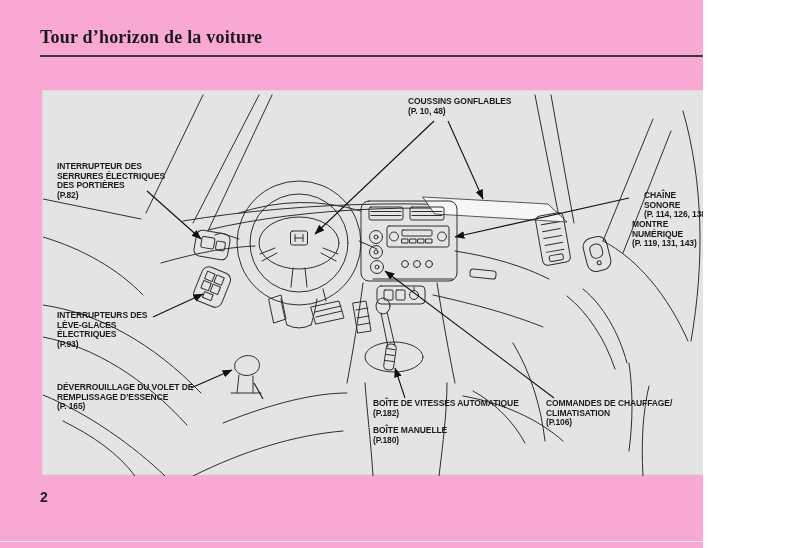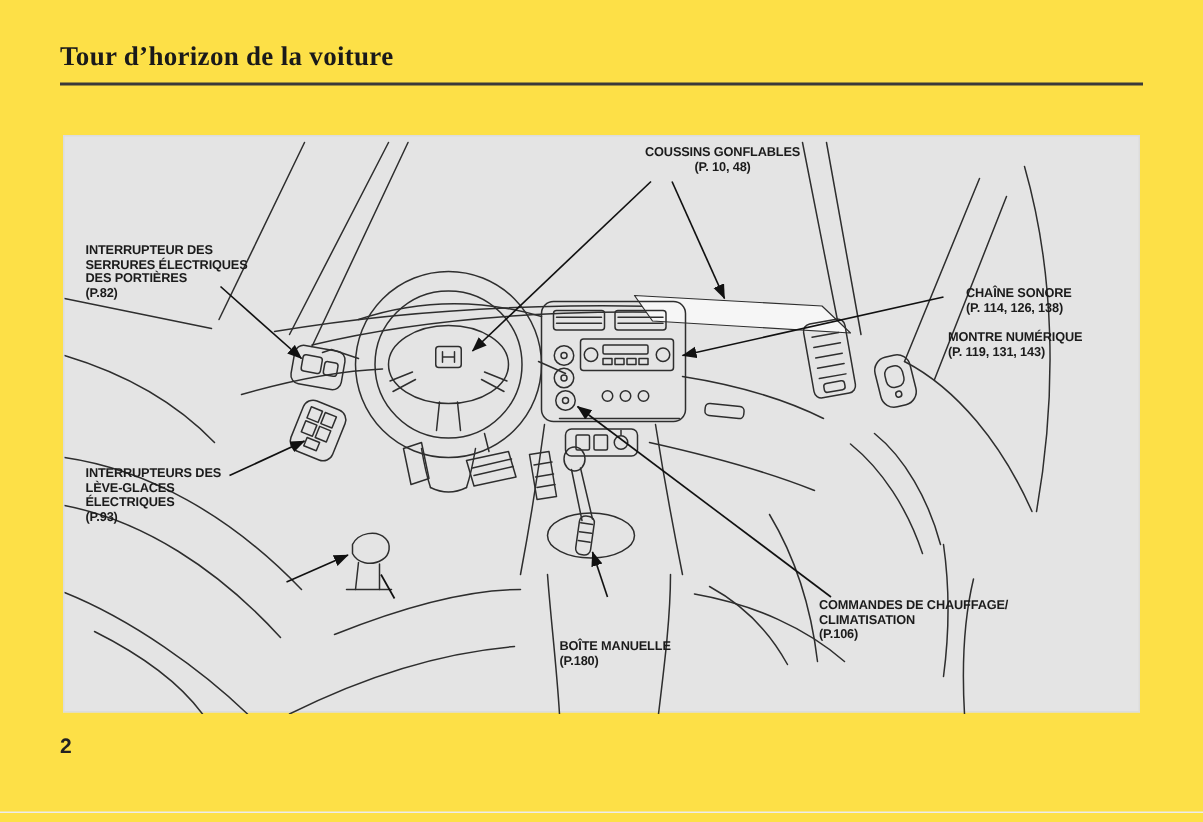--- a/index.html
+++ b/index.html
@@ -1,17 +1,17 @@
 <!DOCTYPE html>
 <html><head>
 <meta charset="utf-8">
 <style>
   html,body{margin:0;padding:0;background:#fff;}
   .page{
-    position:relative;width:802px;height:548px;background:#fde047;
+    position:relative;width:703px;height:548px;background:#f9a8d4;
     font-family:"Liberation Sans",sans-serif;overflow:hidden;
   }
   .title{
     position:absolute;left:40px;top:27px;
     font-family:"Liberation Serif",serif;font-weight:bold;
     font-size:18px;color:#1a1a1a;letter-spacing:.2px;
   }
   .title-rule{
     position:absolute;left:40px;top:55px;width:722px;height:2px;background:#3a3a3a;
   }
@@ -218,21 +218,21 @@
         <path d="M586,107 L412,146" marker-end="url(#arrow)"></path>
         <path d="M110,226 L160,203" marker-end="url(#arrow)"></path>
         <path d="M148,297 L189,279" marker-end="url(#arrow)"></path>
         <path d="M220,308 L211,292"></path>
         <path d="M362,307 L352,277" marker-end="url(#arrow)"></path>
         <path d="M511,307 L342,180" marker-end="url(#arrow)"></path>
       </g>
     </svg>
   </div>
 
-  <div class="lbl" style="left:430px;top:97px;text-align:center;">
+  <div class="lbl" style="left:408px;top:97px;">
     <span class="nm">COUSSINS GONFLABLES</span>
     <span class="pr">(P. 10, 48)</span>
   </div>
 
   <div class="lbl" style="left:57px;top:162px;">
     <span class="nm">INTERRUPTEUR DES
 SERRURES ÉLECTRIQUES
 DES PORTIÈRES</span>
     <span class="pr">(P.82)</span>
   </div>
@@ -247,23 +247,32 @@
     <span class="pr">(P. 119, 131, 143)</span>
   </div>
 
   <div class="lbl" style="left:57px;top:311px;">
     <span class="nm">INTERRUPTEURS DES
 LÈVE-GLACES
 ÉLECTRIQUES</span>
     <span class="pr">(P.93)</span>
   </div>
 
-
-
-
+  <div class="lbl" style="left:57px;top:383px;">
+    <span class="nm">DÉVERROUILLAGE DU VOLET DE
+REMPLISSAGE D’ESSENCE</span>
+    <span class="pr">(P. 165)</span>
+  </div>
+
+
+
+  <div class="lbl" style="left:373px;top:399px;">
+    <span class="nm">BOÎTE DE VITESSES AUTOMATIQUE</span>
+    <span class="pr">(P.182)</span>
+  </div>
 
   <div class="lbl" style="left:373px;top:426px;">
     <span class="nm">BOÎTE MANUELLE</span>
     <span class="pr">(P.180)</span>
   </div>
 
   <div class="lbl" style="left:546px;top:399px;">
     <span class="nm">COMMANDES DE CHAUFFAGE/
 CLIMATISATION</span>
     <span class="pr">(P.106)</span>

